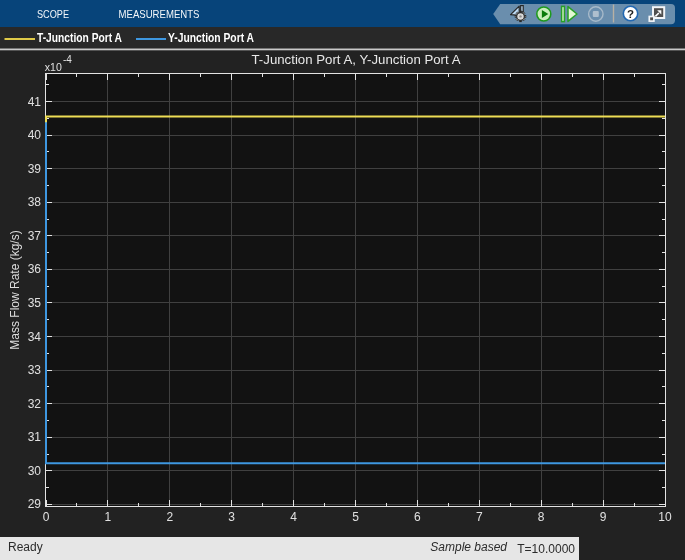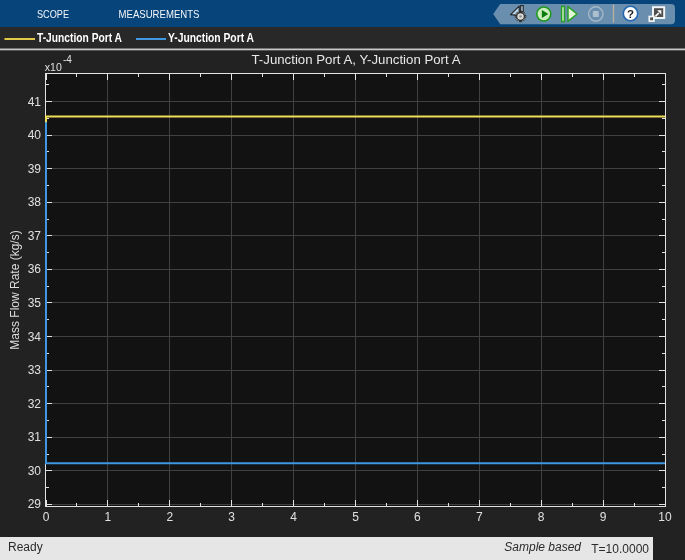--- a/index.html
+++ b/index.html
@@ -222,17 +222,17 @@
       <text x="355.5" y="472.2">5</text>
       <text x="417.4" y="472.2">6</text>
       <text x="479.3" y="472.2">7</text>
       <text x="541.2" y="472.2">8</text>
       <text x="603.1" y="472.2">9</text>
       <text x="665" y="472.2">10</text>
     </g>
   <text x="19" y="241" font-size="12" fill="#dedede" text-anchor="middle" transform="rotate(-90 19 241)">Mass Flow Rate (kg/s)</text>
 </svg>
 
-<div class="abs" style="left:0;top:537px;width:653px;height:23px;background:#e6e6e6;color:#2b2b2b;font-size:12px;">
+<div class="abs" style="left:0;top:537px;width:579px;height:23px;background:#e6e6e6;color:#2b2b2b;font-size:12px;">
   <span class="abs" style="left:8px;top:3px;">Ready</span>
   <span class="abs" style="right:72px;top:3px;font-style:italic;">Sample based</span>
   <span class="abs" style="right:4px;top:5px;">T=10.0000</span>
 </div>
 
 </body></html>

